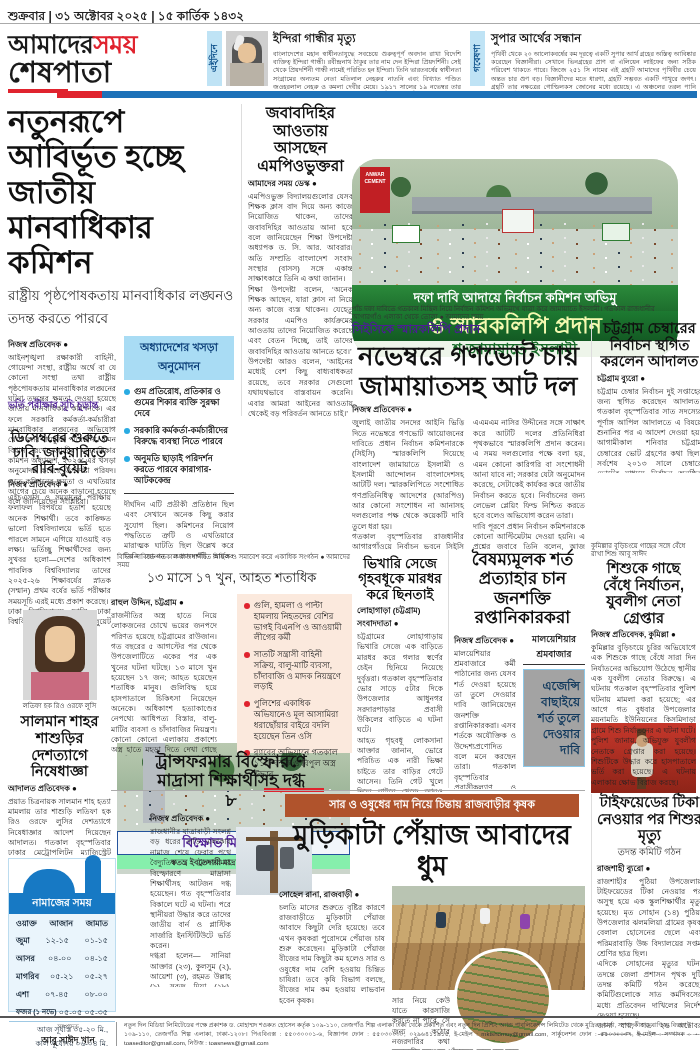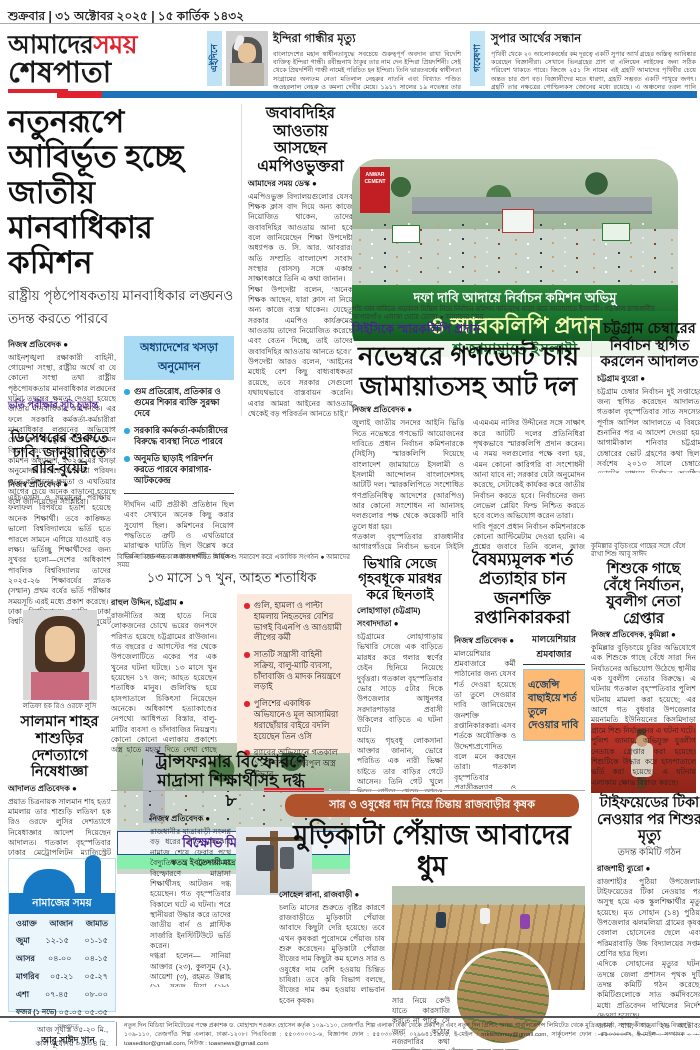--- a/index.html
+++ b/index.html
@@ -231,21 +231,21 @@
   <div class="abs" style="left:448px;top:550px;width:137px;height:238px;border-left:1px solid #ddd;padding-left:5px;">
     <div class="hd ctr" style="font-size:17px;">বৈষম্যমূলক শর্ত প্রত্যাহার চান জনশক্তি রপ্তানিকারকরা</div>
     <div style="display:flex;gap:7px;margin-top:4px;">
       <div style="width:62px;">
         <div class="by">নিজস্ব প্রতিবেদক ●</div>
         <div class="bt" style="height:140px;">মালয়েশিয়ার শ্রমবাজারে কর্মী পাঠানোর জন্য যেসব শর্ত দেওয়া হয়েছে তা তুলে দেওয়ার দাবি জানিয়েছেন জনশক্তি রপ্তানিকারকরা। এসব শর্তকে অযৌক্তিক ও উদ্দেশ্যপ্রণোদিত বলে মনে করছেন তারা। গতকাল বৃহস্পতিবার প্রবাসীকল্যাণ ও বৈদেশিক কর্মসংস্থান উপদেষ্টা ড. আসিফ নজরুলকে দেওয়া এক স্মারকলিপিতে এ দাবি জানানো হয়। এতে এসব শর্ত তুলে দেওয়ার দাবি জানান রপ্তানিকারকরা।
 স্মারকলিপি প্রদানকালে জনশক্তি রপ্তানির সঙ্গে যুক্ত বায়রার সাবেক নেতারা ছাড়াও জনশক্তি ব্যবসায়ীদের মধ্যে অনেকে উপস্থিত ছিলেন।</div>
       </div>
       <div style="width:62px;">
         <div style="font-size:9px;font-weight:bold;text-align:center;border-bottom:1px solid #333;padding-bottom:2px;">মালয়েশিয়ার শ্রমবাজার</div>
-        <div style="margin-top:4px;background:#fdba74;border:1px solid #8cc8e8;font-size:10px;font-weight:bold;text-align:left;color:#123a5e;padding:8px 4px;line-height:1.35;">এজেন্সি বাছাইয়ে শর্ত তুলে দেওয়ার দাবি</div>
+        <div style="margin-top:4px;background:#a3a3a3;border:1px solid #8cc8e8;font-size:12px;font-weight:bold;text-align:right;color:#123a5e;padding:8px 4px;line-height:1.35;">এজেন্সি বাছাইয়ে শর্ত তুলে দেওয়ার দাবি</div>
         <div class="bt" style="height:82px;margin-top:4px;"></div>
       </div>
     </div>
   </div>
 
   <div class="abs rule" style="left:111px;top:790px;width:474px;height:1px;"></div>
 
   <div class="abs" style="left:8px;top:610px;width:103px;height:244px;">
     <div class="ph" style="width:74px;height:90px;margin:0 auto;background:#d8d8d8;position:relative;">
       <div class="abs" style="left:12px;top:6px;width:50px;height:58px;background:#4a3322;border-radius:22px 22px 10px 10px;"></div>
@@ -307,21 +307,21 @@
       <div class="abs" style="left:34px;top:4px;width:8px;height:62px;background:#7a5a3a;"></div>
       <div class="abs" style="left:10px;top:10px;width:56px;height:4px;background:#6b4f33;"></div>
       <div class="abs" style="left:20px;top:18px;width:18px;height:26px;background:#4a4f55;border-radius:3px;"></div>
       <div class="abs" style="left:44px;top:20px;width:14px;height:22px;background:#5a6066;border-radius:3px;"></div>
     </div>
     <div class="bt" style="height:160px;">রাজধানীর যাত্রাবাড়ী সংলগ্ন বড় ধরের বাড়ি এলাকায় নামাজ শেষে ফেরার পথে বৈদ্যুতিক ট্রান্সফরমার বিস্ফোরণে মাদ্রাসা শিক্ষার্থীসহ আটজন দগ্ধ হয়েছেন। গত বৃহস্পতিবার বিকালে ঘটে এ ঘটনা। পরে স্থানীয়রা উদ্ধার করে তাদের জাতীয় বার্ন ও প্লাস্টিক সার্জারি ইনস্টিটিউটে ভর্তি করেন।
 দগ্ধরা হলেন— সানিয়া আক্তার (২৩), কুলসুম (২), আয়েশা (৩), রহমত উল্লাহ (৯), সবুজ মিয়া (২৮), হাসান (১২), রাকিব (১৪) ও জুবায়ের (১০)। চিকিৎসকরা জানিয়েছেন, দগ্ধদের মধ্যে দুজনের অবস্থা আশঙ্কাজনক। ঘটনার কারণ খতিয়ে দেখা হচ্ছে বলে জানিয়েছে পুলিশ।</div>
   </div>
 
   <div class="abs" style="left:279px;top:794px;width:306px;height:216px;">
-    <div style="margin:0 6px;background:#b0532c;color:#fff;font-weight:bold;font-size:11px;text-align:center;padding:2px 0;border-radius:10px;">সার ও ওষুধের দাম নিয়ে চিন্তায় রাজবাড়ীর কৃষক</div>
+    <div style="margin:0 6px;background:#b0532c;color:#fff;font-weight:bold;font-size:11px;text-align:center;padding:2px 0;">সার ও ওষুধের দাম নিয়ে চিন্তায় রাজবাড়ীর কৃষক</div>
     <div class="hd ctr" style="font-size:27px;margin-top:3px;">মুড়িকাটা পেঁয়াজ আবাদের ধুম</div>
     <div style="display:flex;gap:7px;margin-top:4px;">
       <div style="width:106px;">
         <div class="by">সোহেল রানা, রাজবাড়ী ●</div>
         <div class="bt" style="height:128px;">চলতি মাসের শুরুতে বৃষ্টির কারণে রাজবাড়ীতে মুড়িকাটা পেঁয়াজ আবাদে কিছুটা দেরি হয়েছে। তবে এখন কৃষকরা পুরোদমে পেঁয়াজ চাষ শুরু করেছেন। মুড়িকাটা পেঁয়াজ বীজের দাম কিছুটা কম হলেও সার ও ওষুধের দাম বেশি হওয়ায় চিন্তিত চাষিরা। তবে কৃষি বিভাগ বলছে, বীজের দাম কম হওয়ায় লাভবান হবেন কৃষক।</div>
       </div>
       <div style="width:193px;position:relative;">
         <div class="ph" style="width:193px;height:104px;background:linear-gradient(#b9c4b2 0 18%,#c9a76f 18% 55%,#ab8452 55%);position:relative;">
           <div class="abs" style="left:0;top:18px;width:193px;height:86px;background:repeating-linear-gradient(100deg,transparent 0 10px,rgba(90,60,30,.25) 10px 12px);"></div>
           <div class="abs" style="left:44px;top:26px;width:10px;height:16px;background:#2c3e50;border-radius:3px;"></div>

